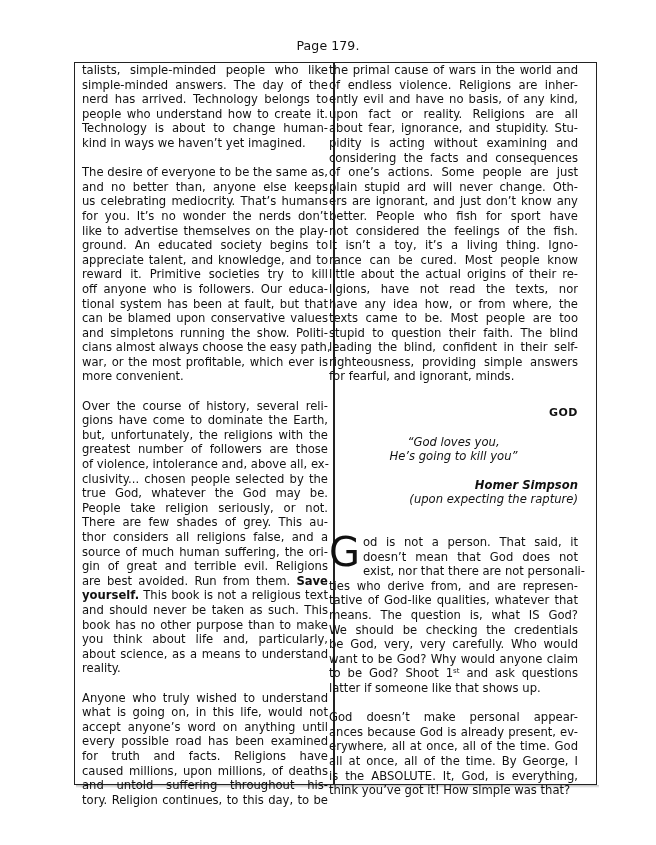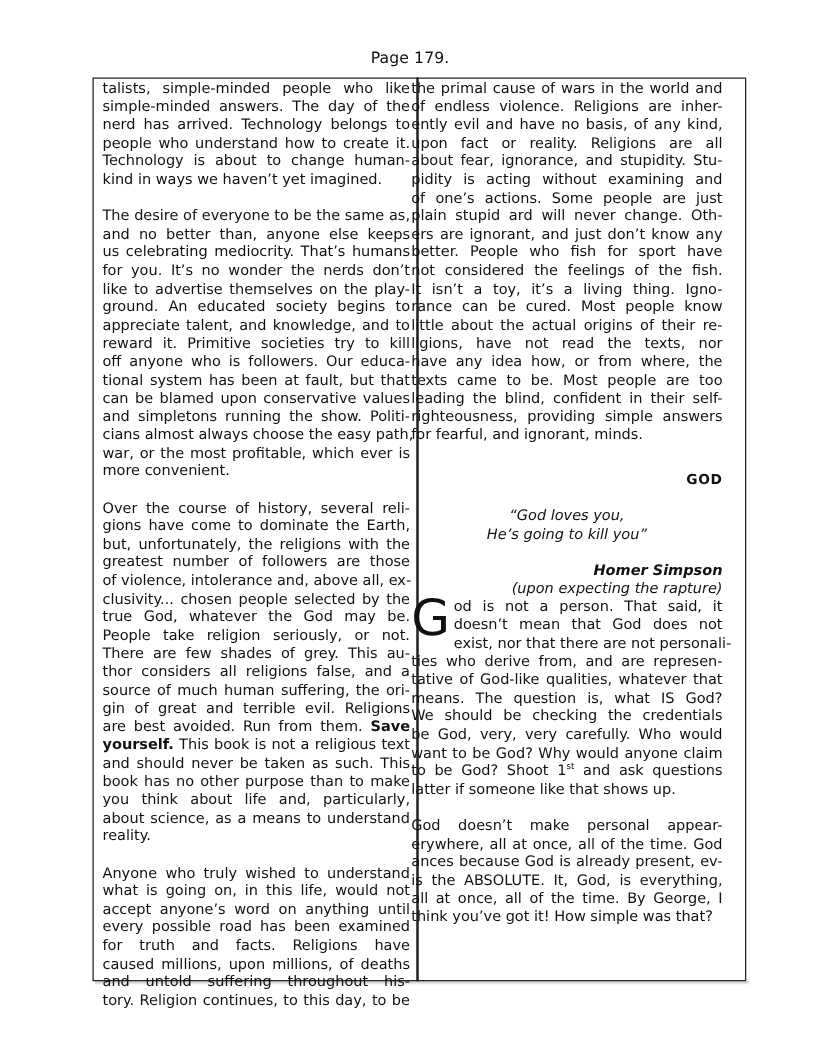--- a/index.html
+++ b/index.html
@@ -13,21 +13,21 @@
   .col { position: absolute; top: 63px; font-size: 11.6px; line-height: 14.6px; }
   .col-left { left: 82px; width: 246px; }
   .col-right { left: 329px; width: 249px; }
   .para { margin: 0 0 14.6px 0; text-align: justify; }
   .para:last-child { margin-bottom: 0; }
   .line { display: block; text-align: justify; text-align-last: justify; white-space: nowrap; }
   .line.last { text-align-last: left; }
   b { font-weight: bold; }
   .section-heading { text-align: right; font-weight: bold; font-size: 11px; margin: 22px 0 14px 0; letter-spacing: 0.5px; }
   .quote { text-align: center; font-style: italic; margin-bottom: 14px; }
-  .attribution { text-align: right; margin-bottom: 0; }
+  .attribution { text-align: right; margin-bottom: 28px; }
   .attribution .name { font-weight: bold; font-style: italic; display: block; }
   .attribution .note { font-style: italic; display: block; }
   .dropcap { float: left; font-size: 40px; line-height: 32px; margin: 1px 3px 0 0; font-family: "DejaVu Sans", sans-serif; }
   sup { font-size: 7px; vertical-align: super; line-height: 0; margin-top: 22px; }
   .shadow { position: absolute; left: 76px; top: 785px; width: 523px; height: 3px;
             background: linear-gradient(to bottom, rgba(0,0,0,0.25), rgba(0,0,0,0)); }
 </style>
 </head>
 <body>
 
@@ -97,31 +97,33 @@
 </div>
 
 <div class="col col-right">
   <div class="para">
       <span class="line">the primal cause of wars in the world and</span>
       <span class="line">of endless violence.  Religions are  inher-</span>
       <span class="line">ently  evil  and have no basis, of any kind,</span>
       <span class="line">upon  fact    or  reality.   Religions  are  all</span>
       <span class="line">about fear, ignorance, and stupidity.  Stu-</span>
       <span class="line">pidity    is acting  without  examining  and</span>
+      <span class="line">considering the facts and consequences</span>
       <span class="line">of one’s actions.   Some people are just</span>
       <span class="line">plain stupid ard will never change.  Oth-</span>
       <span class="line">ers are ignorant, and  just don’t know any</span>
       <span class="line">better.   People who   fish  for  sport  have</span>
       <span class="line">not  considered the   feelings of the fish.</span>
       <span class="line">It isn’t a toy, it’s a living thing.    Igno-</span>
       <span class="line">rance  can be cured.  Most people know</span>
       <span class="line">little about  the actual origins of their  re-</span>
       <span class="line">ligions,  have   not   read   the texts,  nor</span>
       <span class="line">have any idea how, or from where, the</span>
       <span class="line">texts came to be.  Most people are too</span>
+      <span class="line">stupid  to question their faith.  The blind</span>
       <span class="line">leading  the blind, confident  in their  self-</span>
       <span class="line">righteousness, providing simple answers</span>
       <span class="line last">for fearful, and ignorant, minds.</span>
     </div>
 
   <div class="section-heading">GOD</div>
 
   <div class="quote">
     <span style="display:block">“God loves you,</span>
     <span style="display:block">He’s going to kill you”</span>
@@ -140,19 +142,19 @@
       <span class="line">tative of God-like qualities, whatever  that</span>
       <span class="line">means.   The question is,  what IS God?</span>
       <span class="line">We  should  be  checking  the  credentials</span>
       <span class="line">be God, very, very carefully.  Who  would</span>
       <span class="line">want  to be God?  Why would anyone claim</span>
       <span class="line">to be God?  Shoot  1<sup>st</sup>  and ask questions</span>
       <span class="line last">latter if someone  like  that shows up.</span>
     </div>
   <div class="para">
       <span class="line">God    doesn’t    make    personal    appear-</span>
+      <span class="line">ances because God is already present, ev-</span>
       <span class="line">erywhere, all at once, all of the time.  God</span>
-      <span class="line">ances because God is already present, ev-</span>
+      <span class="line">all at  once, all of the time.  By George, I</span>
       <span class="line">is the  ABSOLUTE.  It, God, is everything,</span>
-      <span class="line">all at  once, all of the time.  By George, I</span>
       <span class="line last">think you’ve got it!  How simple was that?</span>
     </div>
 </div>
 
 </body></html>

